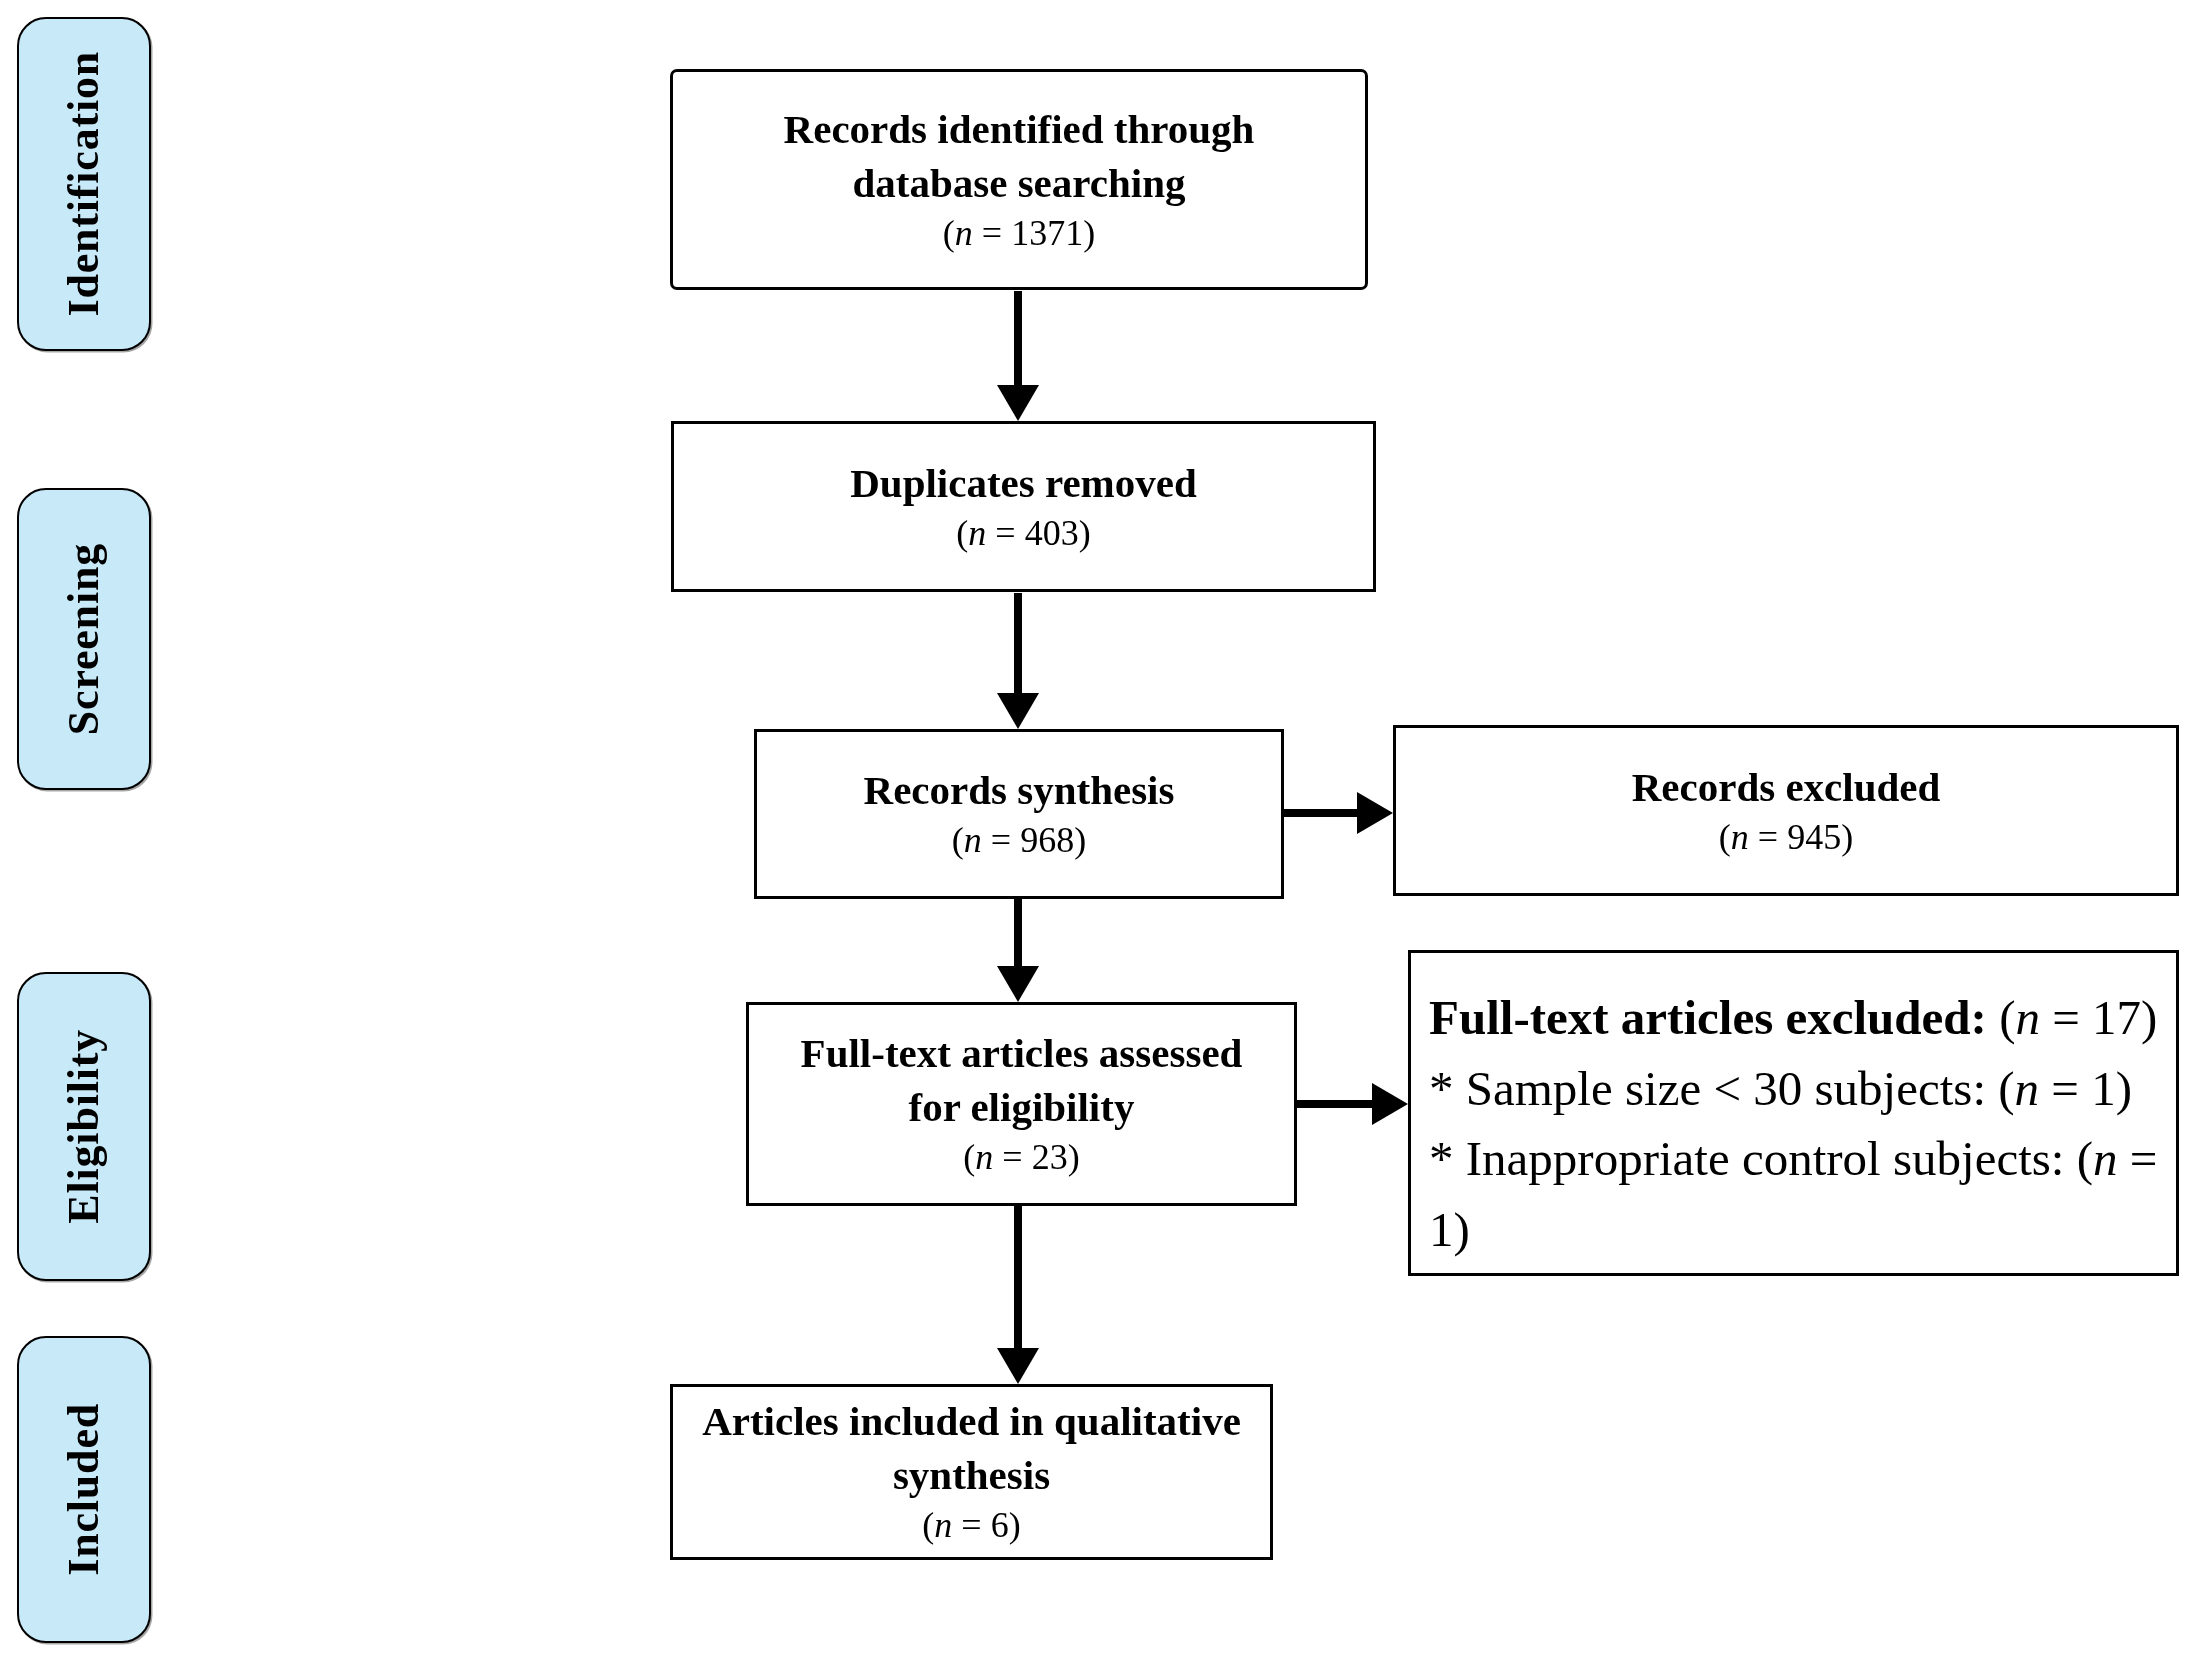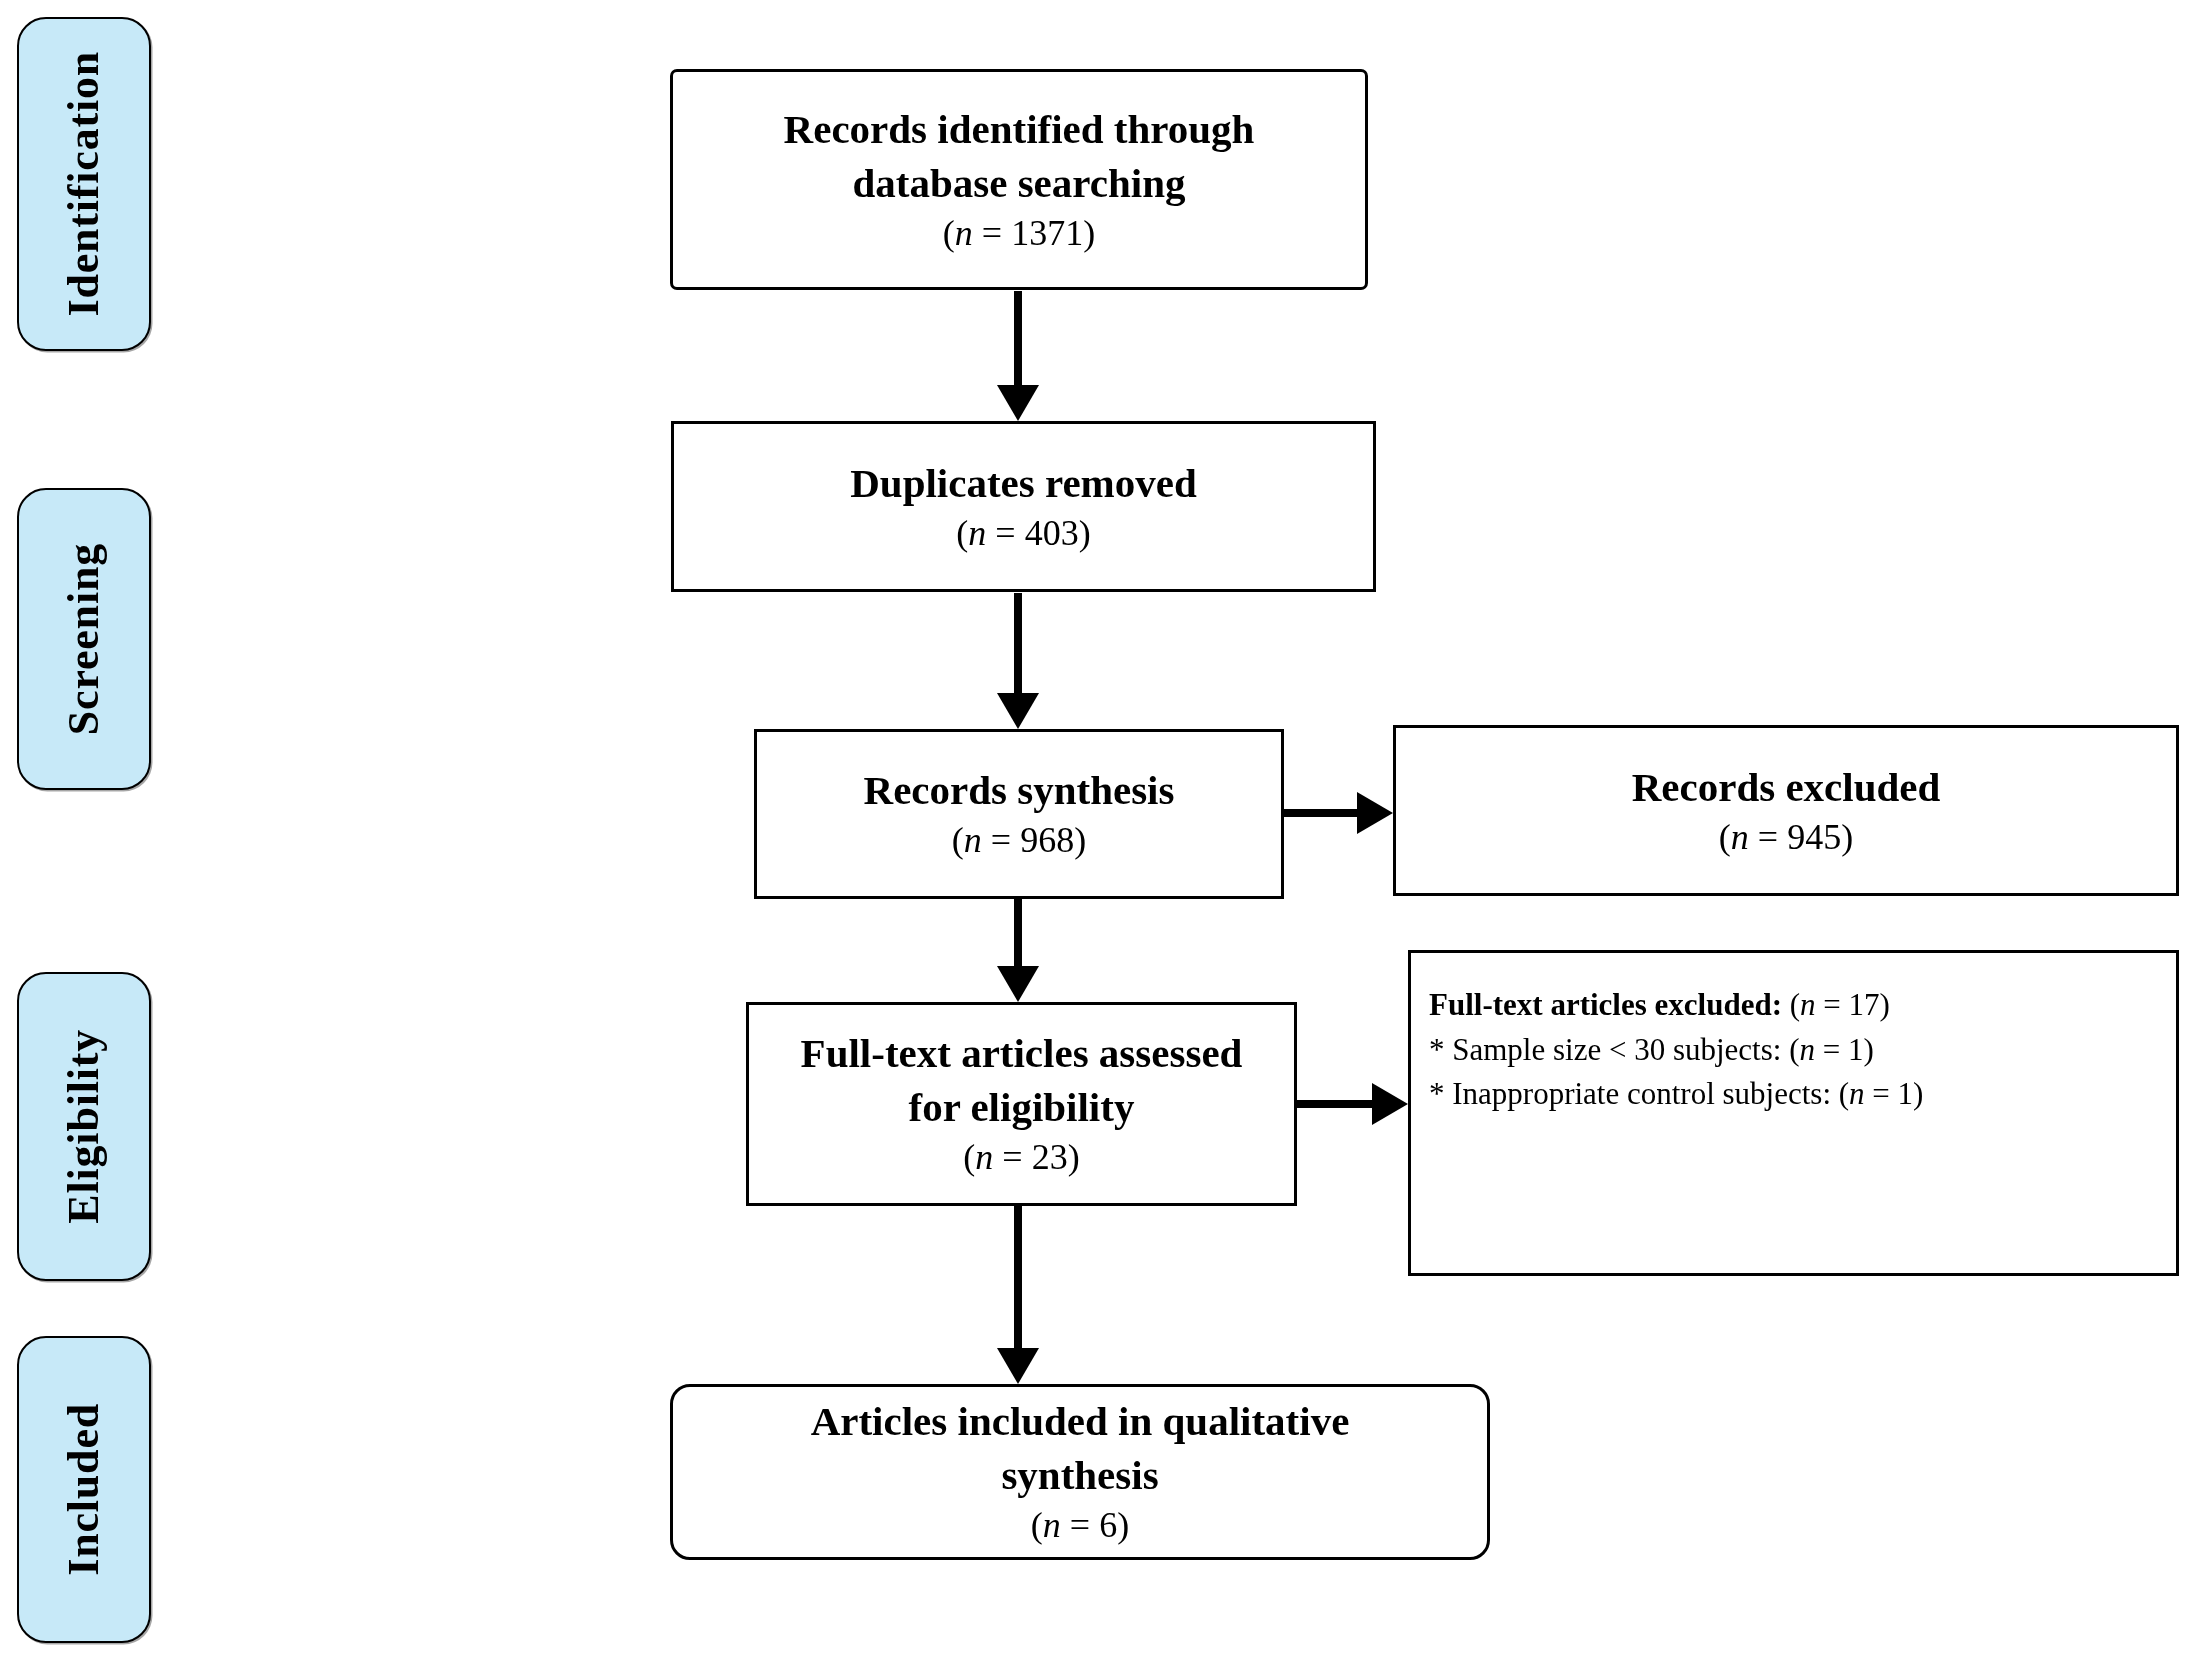--- a/index.html
+++ b/index.html
@@ -50,21 +50,21 @@
     font-weight:normal;
     font-size:36px;
     line-height:1.32;
   }
   
   .box.detail{
     align-items:flex-start;justify-content:flex-start;
     text-align:left;
     padding:30px 15px 7.5px 18px;
   }
-  .detail-line{font-size:31px;line-height:1.44;font-weight:normal;}
+  .detail-line{font-size:49px;line-height:1.44;font-weight:normal;}
   .detail-heading-bold{font-weight:bold;}
   
   .shaft-v{position:absolute;width:7.5px;background:#000;}
   .shaft-h{position:absolute;height:7.5px;background:#000;}
   .head-down{position:absolute;width:0;height:0;
     border-left:21px solid transparent;border-right:21px solid transparent;
     border-top:36px solid #000;}
   .head-right{position:absolute;width:0;height:0;
     border-top:21px solid transparent;border-bottom:21px solid transparent;
     border-left:36px solid #000;}
@@ -103,21 +103,21 @@
     <div class="title">Records synthesis</div>
     <div class="count">(<i>n</i> = 968)</div>
   </div>
 
   <div class="box" style="left:746px;top:1002px;width:551px;height:204px;">
     <div class="title">Full-text articles assessed
 for eligibility</div>
     <div class="count">(<i>n</i> = 23)</div>
   </div>
 
-  <div class="box" style="left:670px;top:1384px;width:820px;height:176px;border-radius:20px;">
+  <div class="box" style="left:670px;top:1384px;width:603px;height:176px;">
     <div class="title">Articles included in qualitative
 synthesis</div>
     <div class="count">(<i>n</i> = 6)</div>
   </div>
 
   <div class="box" style="left:1393px;top:725px;width:786px;height:171px;">
     <div class="title">Records excluded</div>
     <div class="count">(<i>n</i> = 945)</div>
   </div>
 

